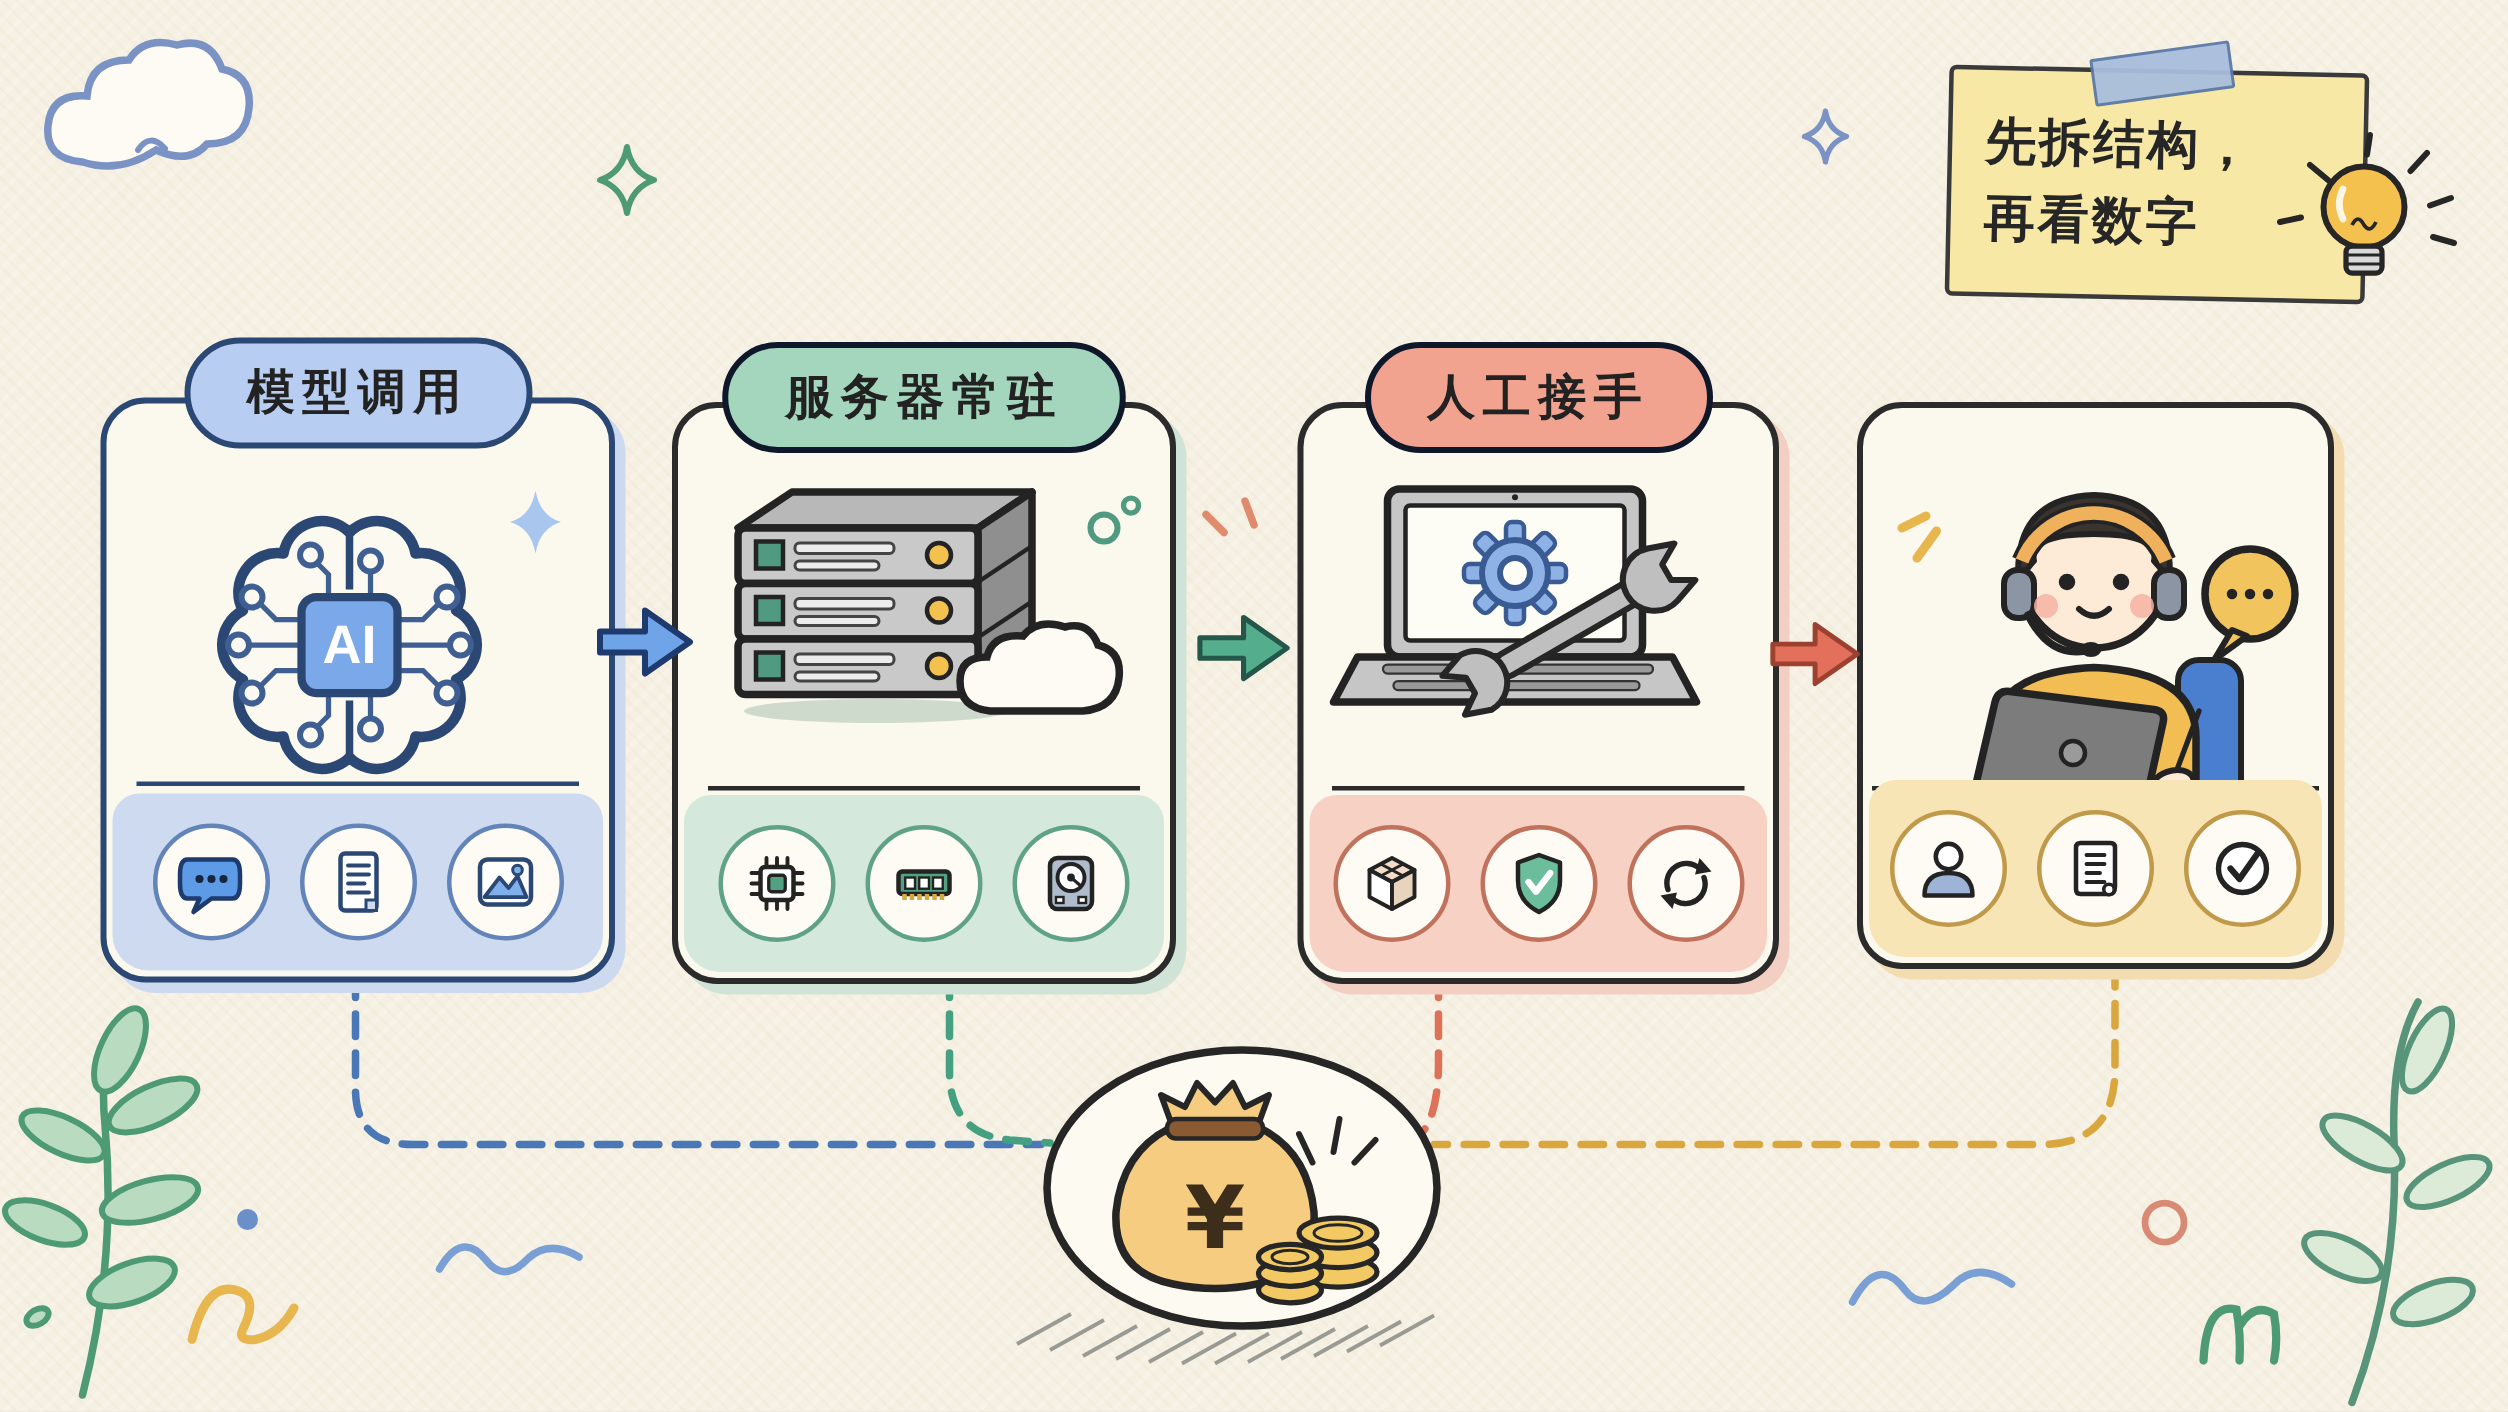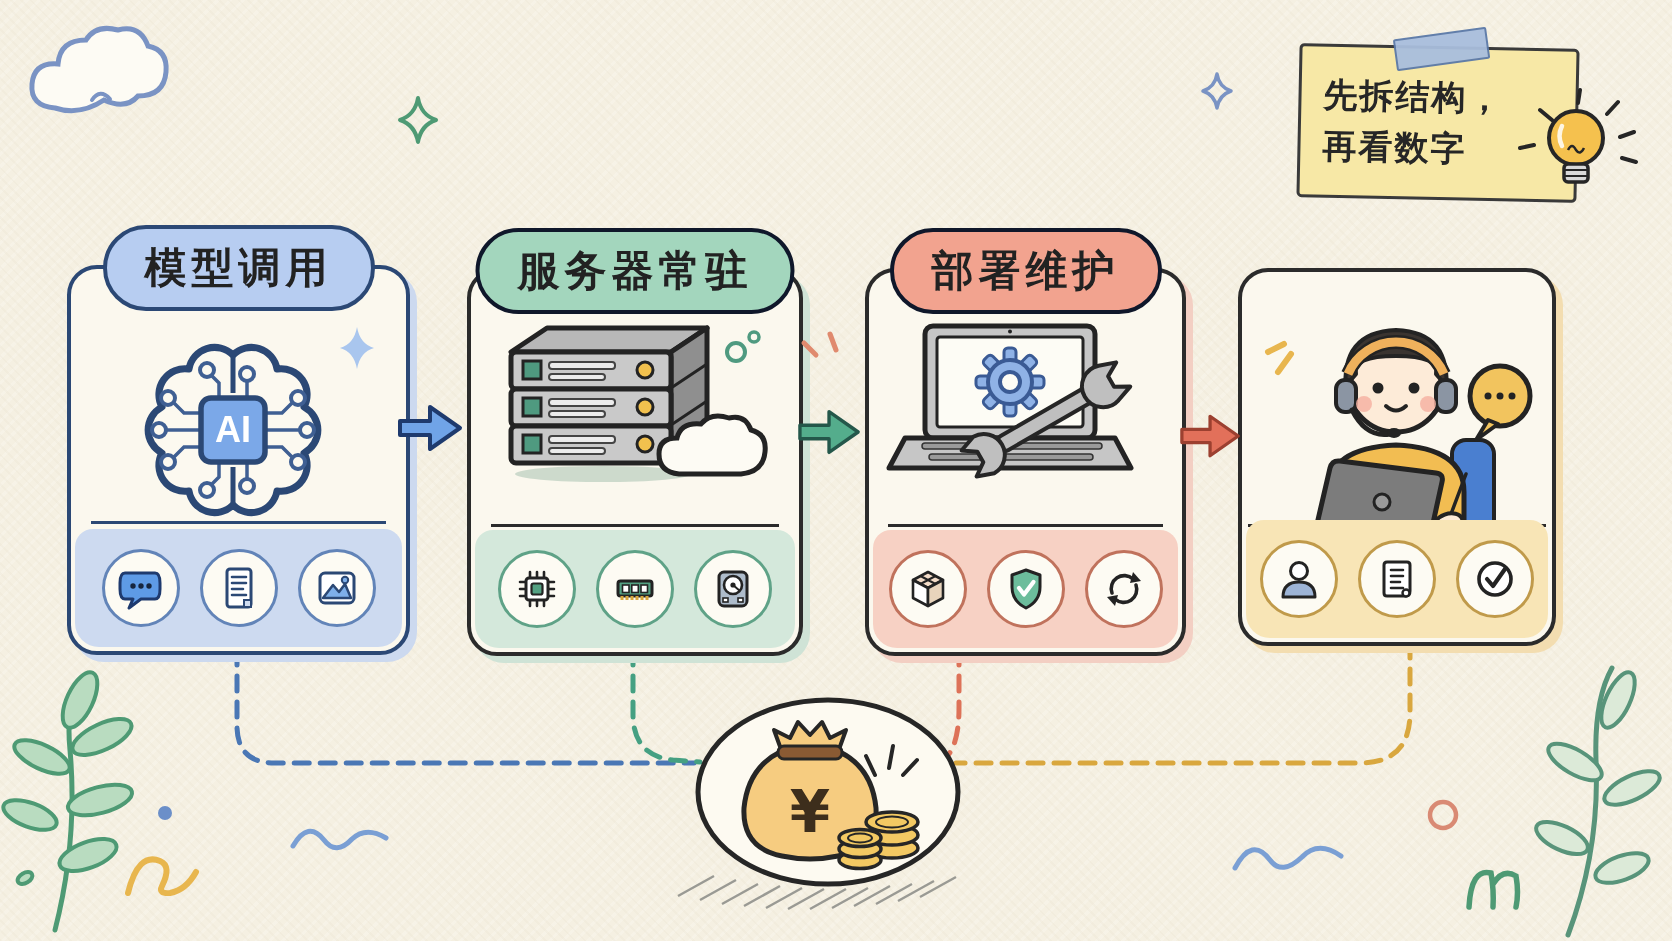--- a/index.html
+++ b/index.html
@@ -9,27 +9,27 @@
     background-image:
       repeating-linear-gradient(45deg, rgba(220,210,185,.12) 0 2px, transparent 2px 7px),
       repeating-linear-gradient(-45deg, rgba(255,255,255,.18) 0 3px, transparent 3px 9px);
     font-family:"Liberation Sans", sans-serif;
   }
   svg{display:block;}
   .layer{position:absolute;left:0;top:0;pointer-events:none;}
   
   .card{position:absolute;border:4px solid #2b2b2b;border-radius:30px;background:#fbf8ee;}
   .card.c1{left:67px;top:265px;width:335px;height:382px;border-color:#2b4875;box-shadow:7px 7px 0 #ccd9ef;}
-  .card.c2{left:467px;top:268px;width:328px;height:380px;box-shadow:7px 7px 0 #cfe3d6;}
+  .card.c2{left:448px;top:268px;width:328px;height:380px;box-shadow:7px 7px 0 #cfe3d6;}
   .card.c3{left:865px;top:268px;width:313px;height:380px;box-shadow:7px 7px 0 #f3cfc3;}
   .card.c4{left:1238px;top:268px;width:310px;height:370px;box-shadow:7px 7px 0 #f3ddb0;}
   .pill{
     position:absolute;left:50%;top:-44px;transform:translateX(-50%);
     padding:11px 38px;border:4px solid #0f172a;border-radius:44px;
-    font-size:42px;font-weight:bold;letter-spacing:5px;color:#222;
+    font-size:32px;font-weight:bold;letter-spacing:5px;color:#222;
     white-space:nowrap;z-index:4;
   }
   .c1 .pill{background:#b7cdf1;border-color:#2b4875;}
   .c2 .pill{background:#a3d6bd;}
   .c3 .pill{background:#f2a38f;}
   .c4 .pill{background:#f5c969;}
   .divider{position:absolute;left:6%;width:88%;top:252px;border-top:3px solid #2b2b2b;}
   .c1 .divider{border-color:#2b4875;}
   .c4 .divider{left:2%;width:96%;}
   .subrow{
@@ -181,21 +181,21 @@
           <circle cx="24" cy="20" r="2.6" fill="#232323"></circle>
           <path d="M24,20 L31,26" stroke="#232323" stroke-width="2"></path>
           <rect x="14" y="33" width="5" height="4" fill="#ffffff" stroke="#232323" stroke-width="1.6"></rect>
           <rect x="29" y="33" width="5" height="4" fill="#ffffff" stroke="#232323" stroke-width="1.6"></rect>
         </svg>
       </div>
     </div>
   </div>
 
   <div class="card c3">
-    <div class="pill"><span>部署维护</span></div>
+    <div class="pill"><span>人工接手</span></div>
     <svg class="mainicon" style="left:8px;top:50px" width="298" height="180" viewBox="0 0 298 180">
       <rect x="48" y="4" width="170" height="112" rx="8" fill="#c6c6c6" stroke="#232323" stroke-width="5"></rect>
       <rect x="60" y="15" width="146" height="90" rx="3" fill="#fdfcf5" stroke="#232323" stroke-width="3"></rect>
       <circle cx="133" cy="9.5" r="2" fill="#232323"></circle>
       <g>
         <g fill="#8fb2e6" stroke="#3a5a94" stroke-width="3">
           <rect x="127" y="26" width="12" height="68" rx="4"></rect>
           <rect x="127" y="26" width="12" height="68" rx="4" transform="rotate(45 133 60)"></rect>
           <rect x="127" y="26" width="12" height="68" rx="4" transform="rotate(90 133 60)"></rect>
           <rect x="127" y="26" width="12" height="68" rx="4" transform="rotate(135 133 60)"></rect>

